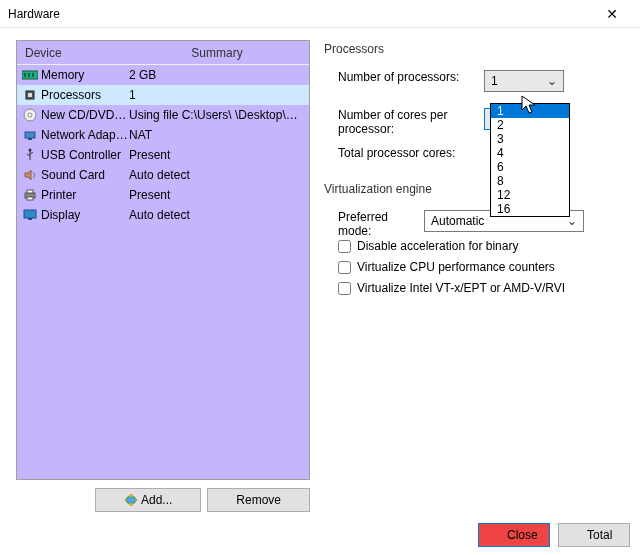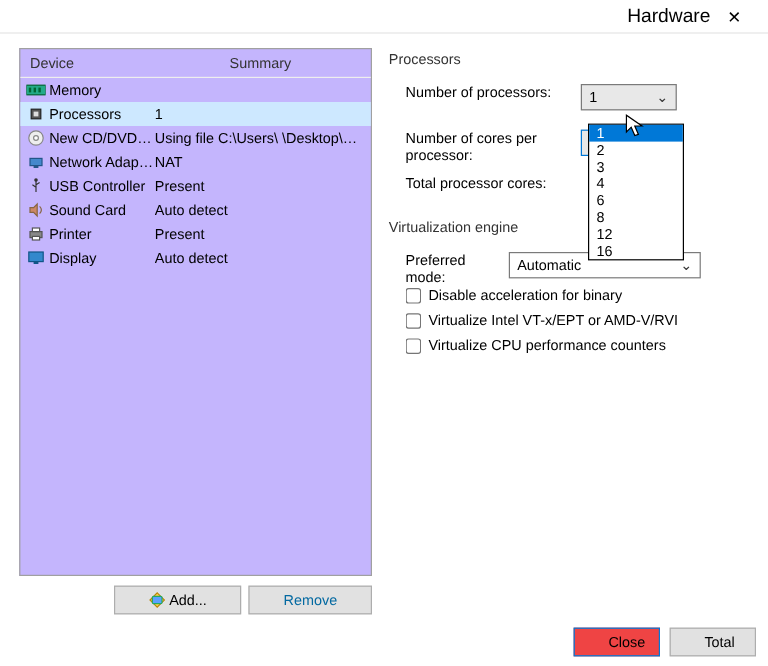--- a/index.html
+++ b/index.html
@@ -14,21 +14,21 @@
   overflow: hidden;
   position: relative;
 }
 .titlebar {
   display: flex;
   align-items: center;
   height: 28px;
   padding: 0 8px;
   border-bottom: 1px solid #e5e5e5;
 }
-.titlebar .title { flex: 1; font-size: 16px; text-align: right; }
+.titlebar .title { flex: 1; font-size: 12px; }
 .titlebar .close {
   width: 40px;
   text-align: center;
   font-size: 14px;
   cursor: pointer;
 }
 .content {
   display: flex;
   gap: 14px;
   padding: 12px 10px 6px 16px;
@@ -75,21 +75,21 @@
 }
 button {
   font-family: inherit;
   font-size: 12px;
   height: 24px;
   background: #e1e1e1;
   border: 1px solid #adadad;
   cursor: pointer;
   padding: 0 28px;
 }
-button:disabled { color: #0369a1; }
+button:disabled { color: #000000; }
 button.primary { border: 1px solid #0078d7; background: #ef4444; }
 .right-col {
   flex: 1;
   padding-top: 2px;
 }
 .group { margin-bottom: 12px; position: relative; }
 .group-title { color: #333; margin-bottom: 6px; }
 .group-body { padding-left: 14px; }
 .field-row {
   display: flex;
@@ -181,20 +181,21 @@
       <div class="device-row">
         <span class="icon">
           <svg width="16" height="12">
               <rect x="0" y="2" width="16" height="8" fill="#2a8" stroke="#063"></rect>
               <rect x="2" y="4" width="2" height="4" fill="#063"></rect>
               <rect x="6" y="4" width="2" height="4" fill="#063"></rect>
               <rect x="10" y="4" width="2" height="4" fill="#063"></rect>
             </svg>
         </span>
         <span class="name">Memory</span>
+        <span class="summary">2 GB</span>
       </div>
 
       <div class="device-row selected">
         <span class="icon">
           <svg width="14" height="14">
               <rect x="3" y="3" width="8" height="8" fill="#555" stroke="#222"></rect>
               <rect x="5" y="5" width="4" height="4" fill="#ddd"></rect>
             </svg>
         </span>
         <span class="name">Processors</span>
@@ -313,25 +314,25 @@
             <span class="val">Automatic</span>
             <span class="chev">⌄</span>
           </div>
         </div>
         <div class="cbx-row">
           <input type="checkbox" style="">
           <span>Disable acceleration for binary</span>
         </div>
         <div class="cbx-row">
           <input type="checkbox" style="">
-          <span>Virtualize Intel VT-x/EPT or AMD-V/RVI</span>
+          <span>Virtualize CPU performance counters</span>
         </div>
         <div class="cbx-row">
           <input type="checkbox" style="">
-          <span>Virtualize CPU performance counters</span>
+          <span>Virtualize Intel VT-x/EPT or AMD-V/RVI</span>
         </div>
       </div>
     </div>
   </div>
 </div>
 
 <div class="dropdown-list">
   <div class="opt sel">1</div>
   <div class="opt">2</div>
   <div class="opt">3</div>

